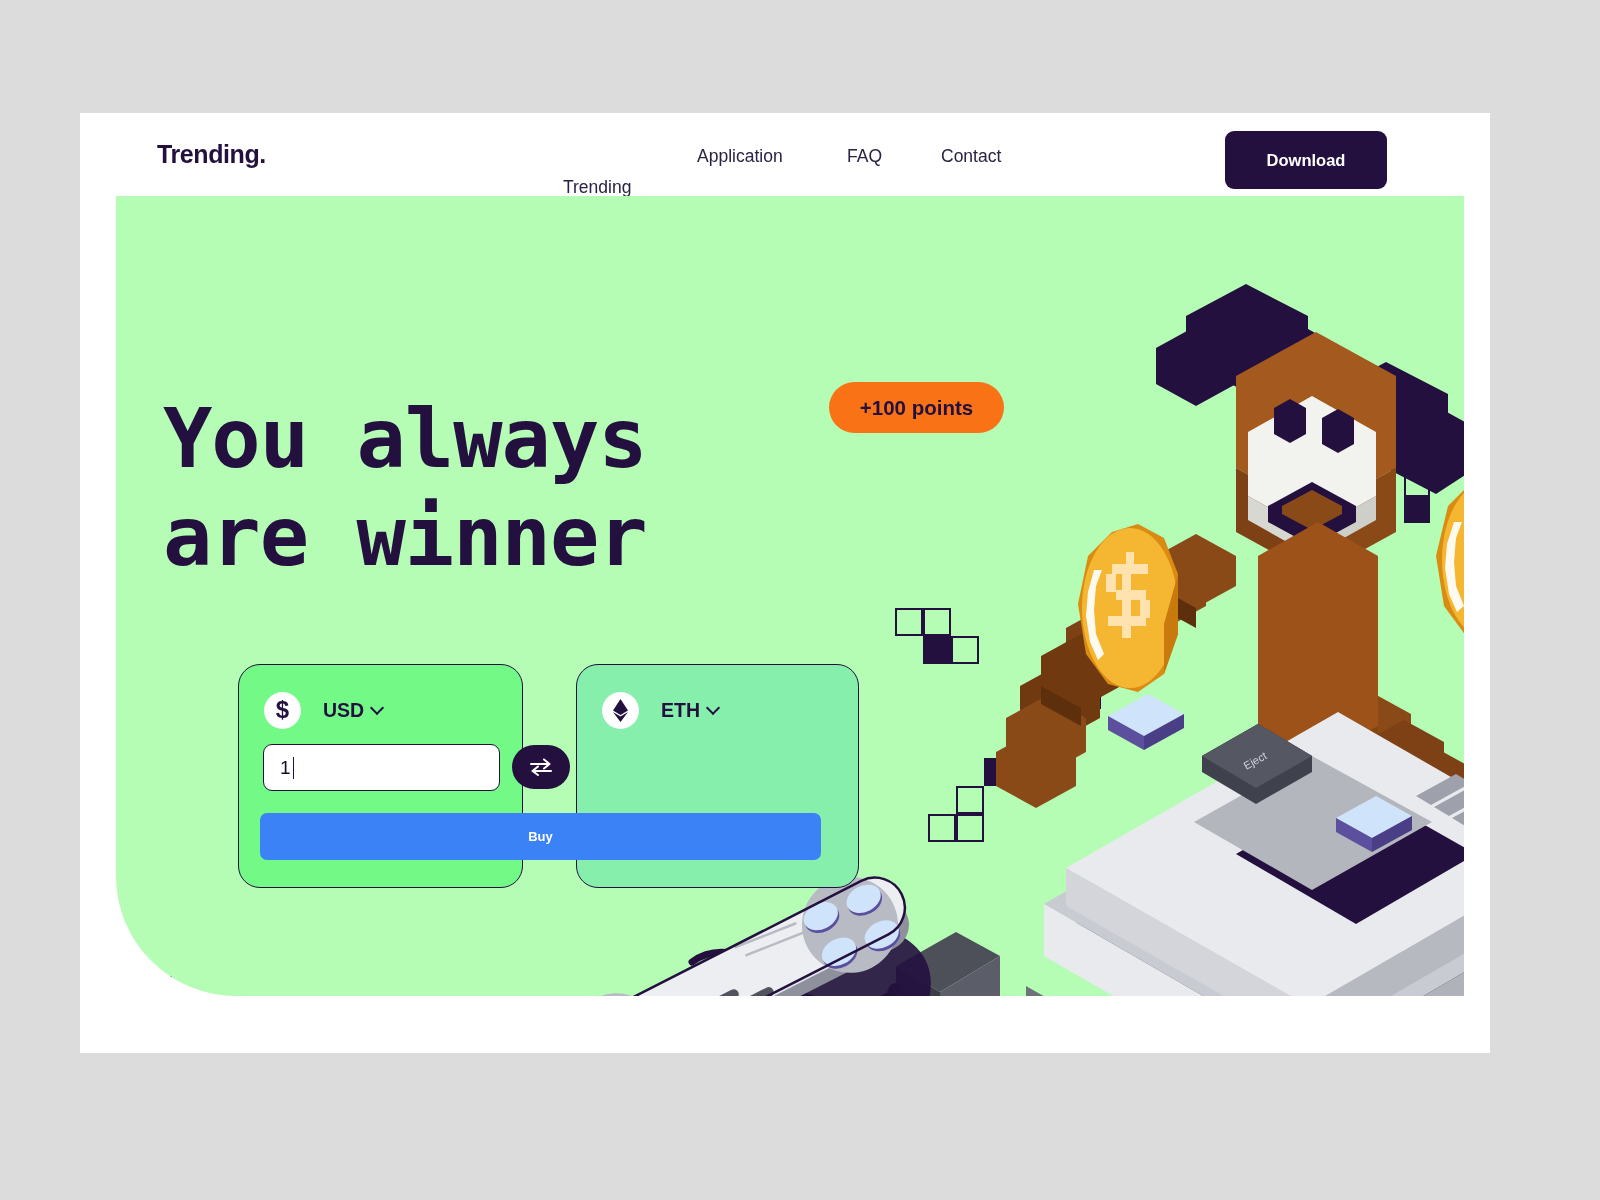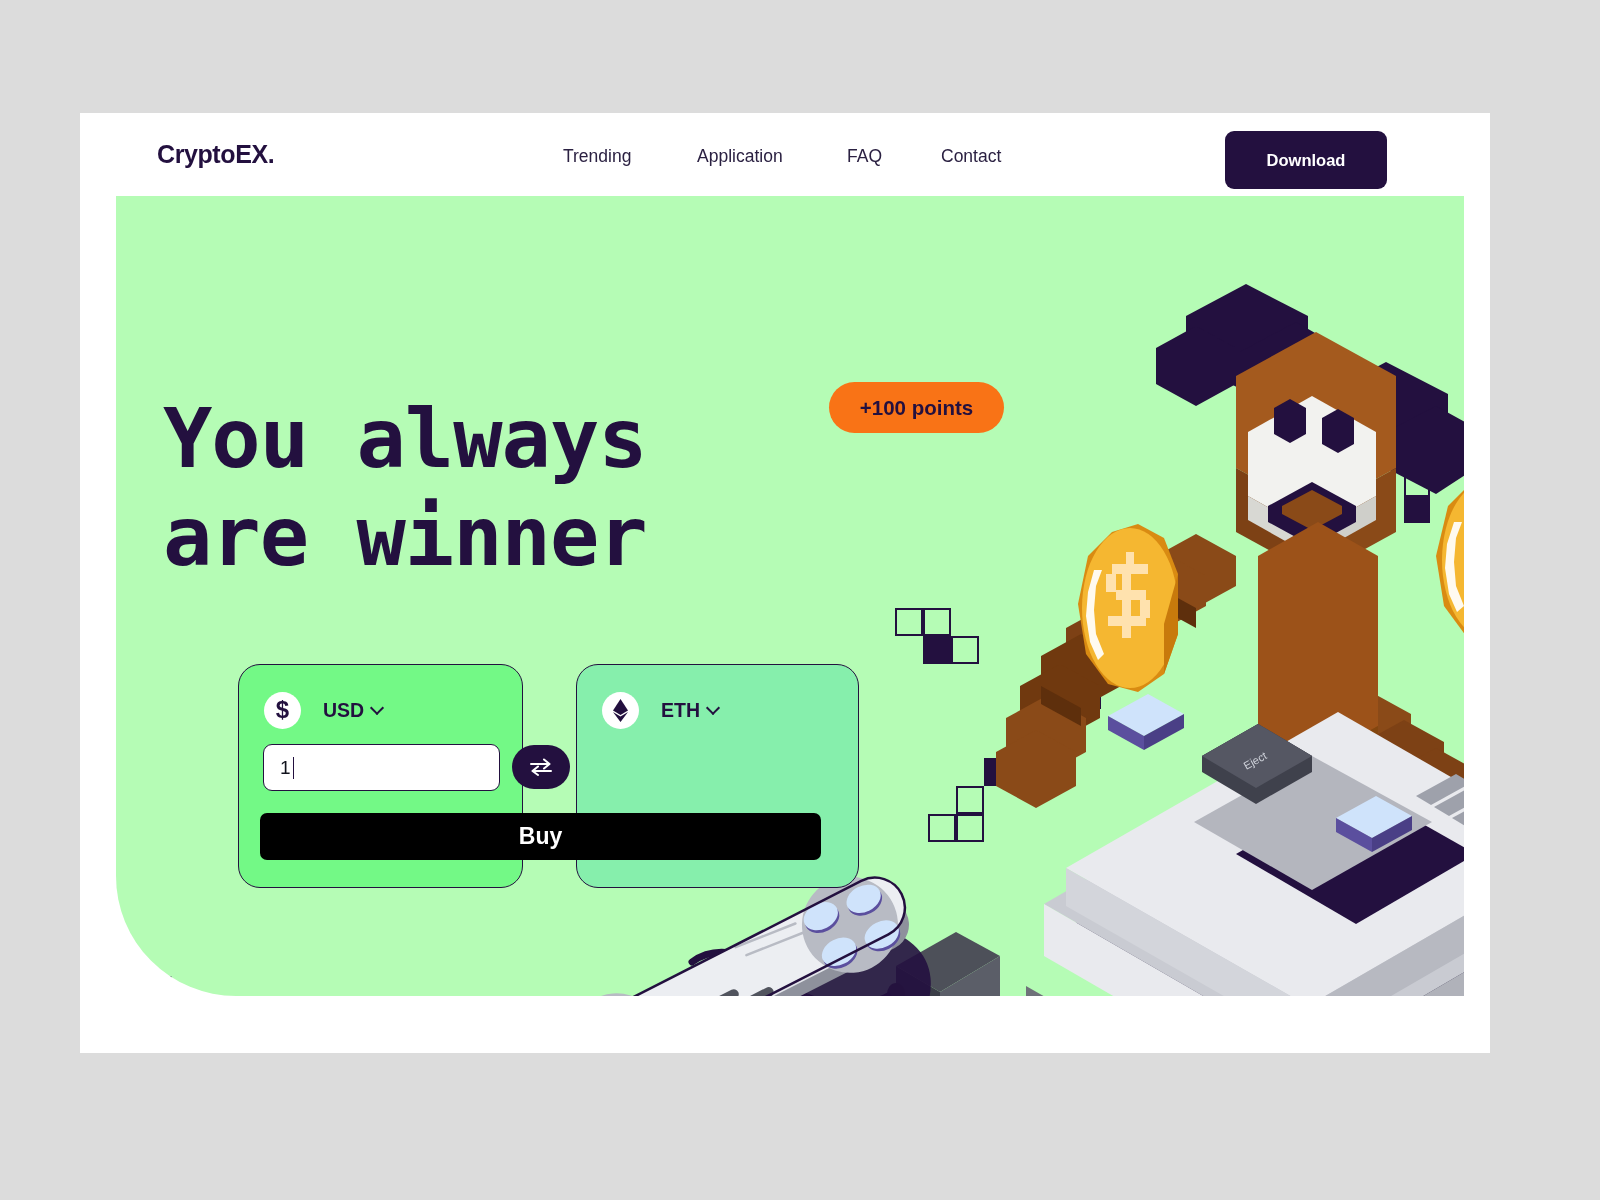--- a/index.html
+++ b/index.html
@@ -26,21 +26,21 @@
     position:absolute; left:77px; top:27px;
     font-size:25px; font-weight:bold; letter-spacing:-0.4px;
     color:#23103f;
   }
   .nav { position:absolute; left:483px; top:33px; display:flex; }
   .nav-item {
     font-size:17.5px; color:#2b2142; margin-right:56px;
     cursor:pointer; white-space:nowrap;
   }
   .nav-item:last-child { margin-right:12px; }
-  .nav-item.w1 { width:78px; }
+  .nav-item.w1 { width:78px;margin-top:31px; }
   .nav-item.w2 { width:94px; }
   .nav-item.w3 { width:38px; }
   .download-btn {
     position:absolute; left:1145px; top:18px;
     width:162px; height:58px;
     background:#23103f; color:#ffffff;
     border:none; border-radius:9px;
     font-size:16.5px; font-weight:bold;
     font-family:"Liberation Sans", sans-serif;
     cursor:pointer;
@@ -110,23 +110,23 @@
     outline:none;
   }
   .amount-field.eth { left:23px; width:238px; }
   .caret {
     display:inline-block; width:1.6px; height:22px;
     background:#23103f; margin-left:2px;
   }
   .buy-btn {
     position:absolute; left:22px; top:149px;
     width:561px; height:47px;
-    background:#000000; color:#ffffff;
+    background:#3b82f6; color:#ffffff;
     border:none; border-radius:7px;
-    font-size:23px; font-weight:bold;
+    font-size:13px; font-weight:bold;
     font-family:"Liberation Sans", sans-serif;
     cursor:pointer;
     z-index:4;
   }
   .swap-btn {
     position:absolute; left:274px; top:81px;
     width:58px; height:44px;
     background:#23103f; border:none; border-radius:22px;
     display:flex; align-items:center; justify-content:center;
     cursor:pointer; z-index:5;
@@ -139,21 +139,21 @@
   
   .illus { position:absolute; left:480px; top:60px; width:880px; height:760px; }
   .illus svg { display:block; }
 </style>
 </head>
 <body>
 
 <div class="page-frame">
 
   <div class="header">
-    <div class="logo">CryptoEX.</div>
+    <div class="logo">Trending.</div>
 
     <nav class="nav">
       <span class="nav-item w1">Trending</span>
       <span class="nav-item w2">Application</span>
       <span class="nav-item w3">FAQ</span>
       <span class="nav-item">Contact</span>
     </nav>
 
     <button class="download-btn">Download</button>
   </div>

